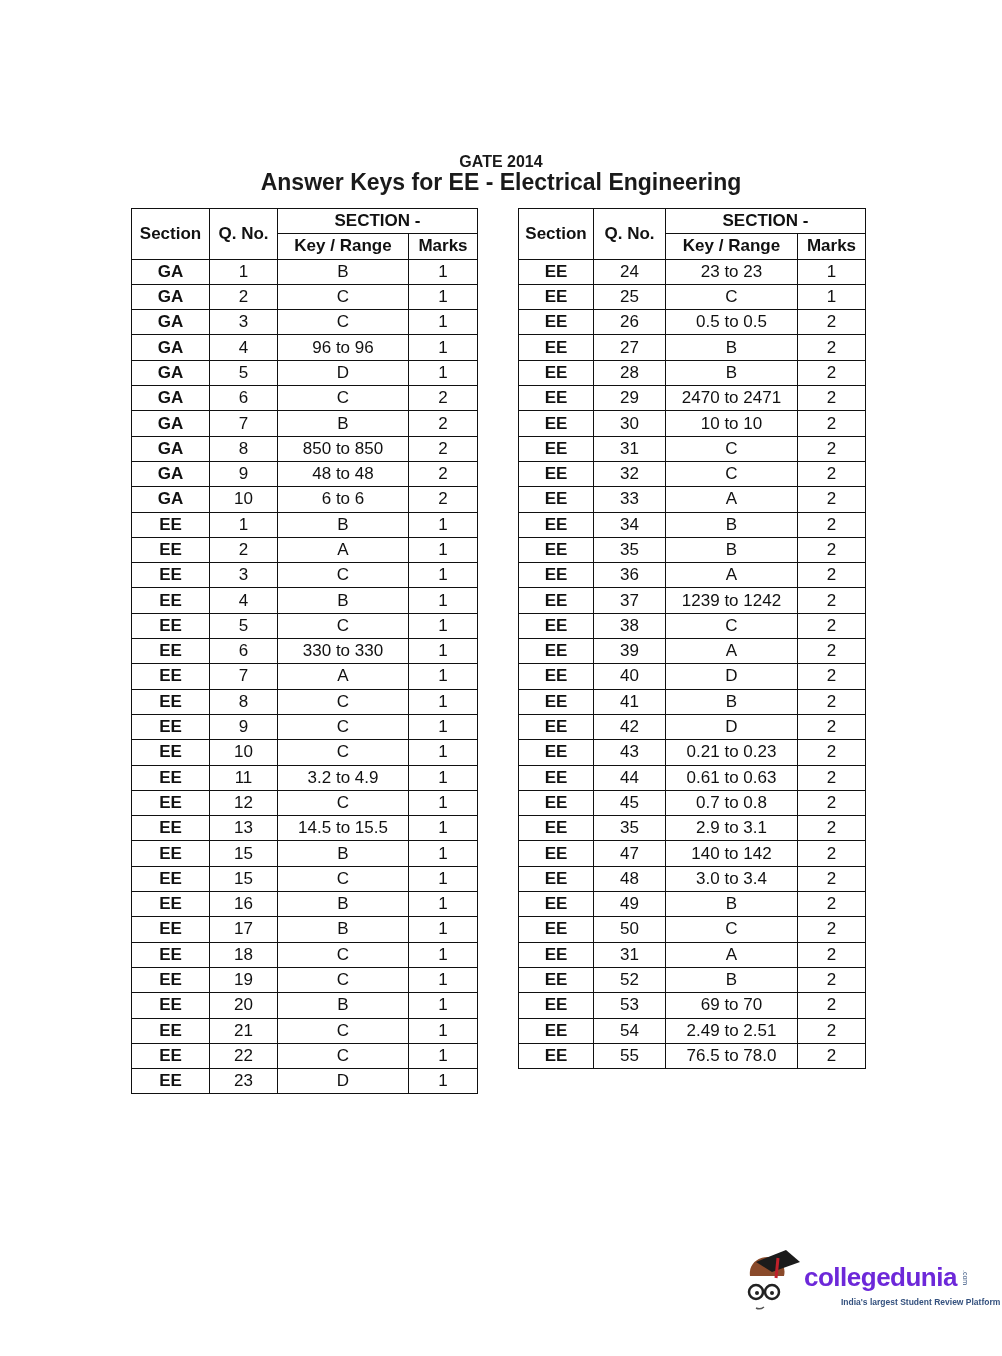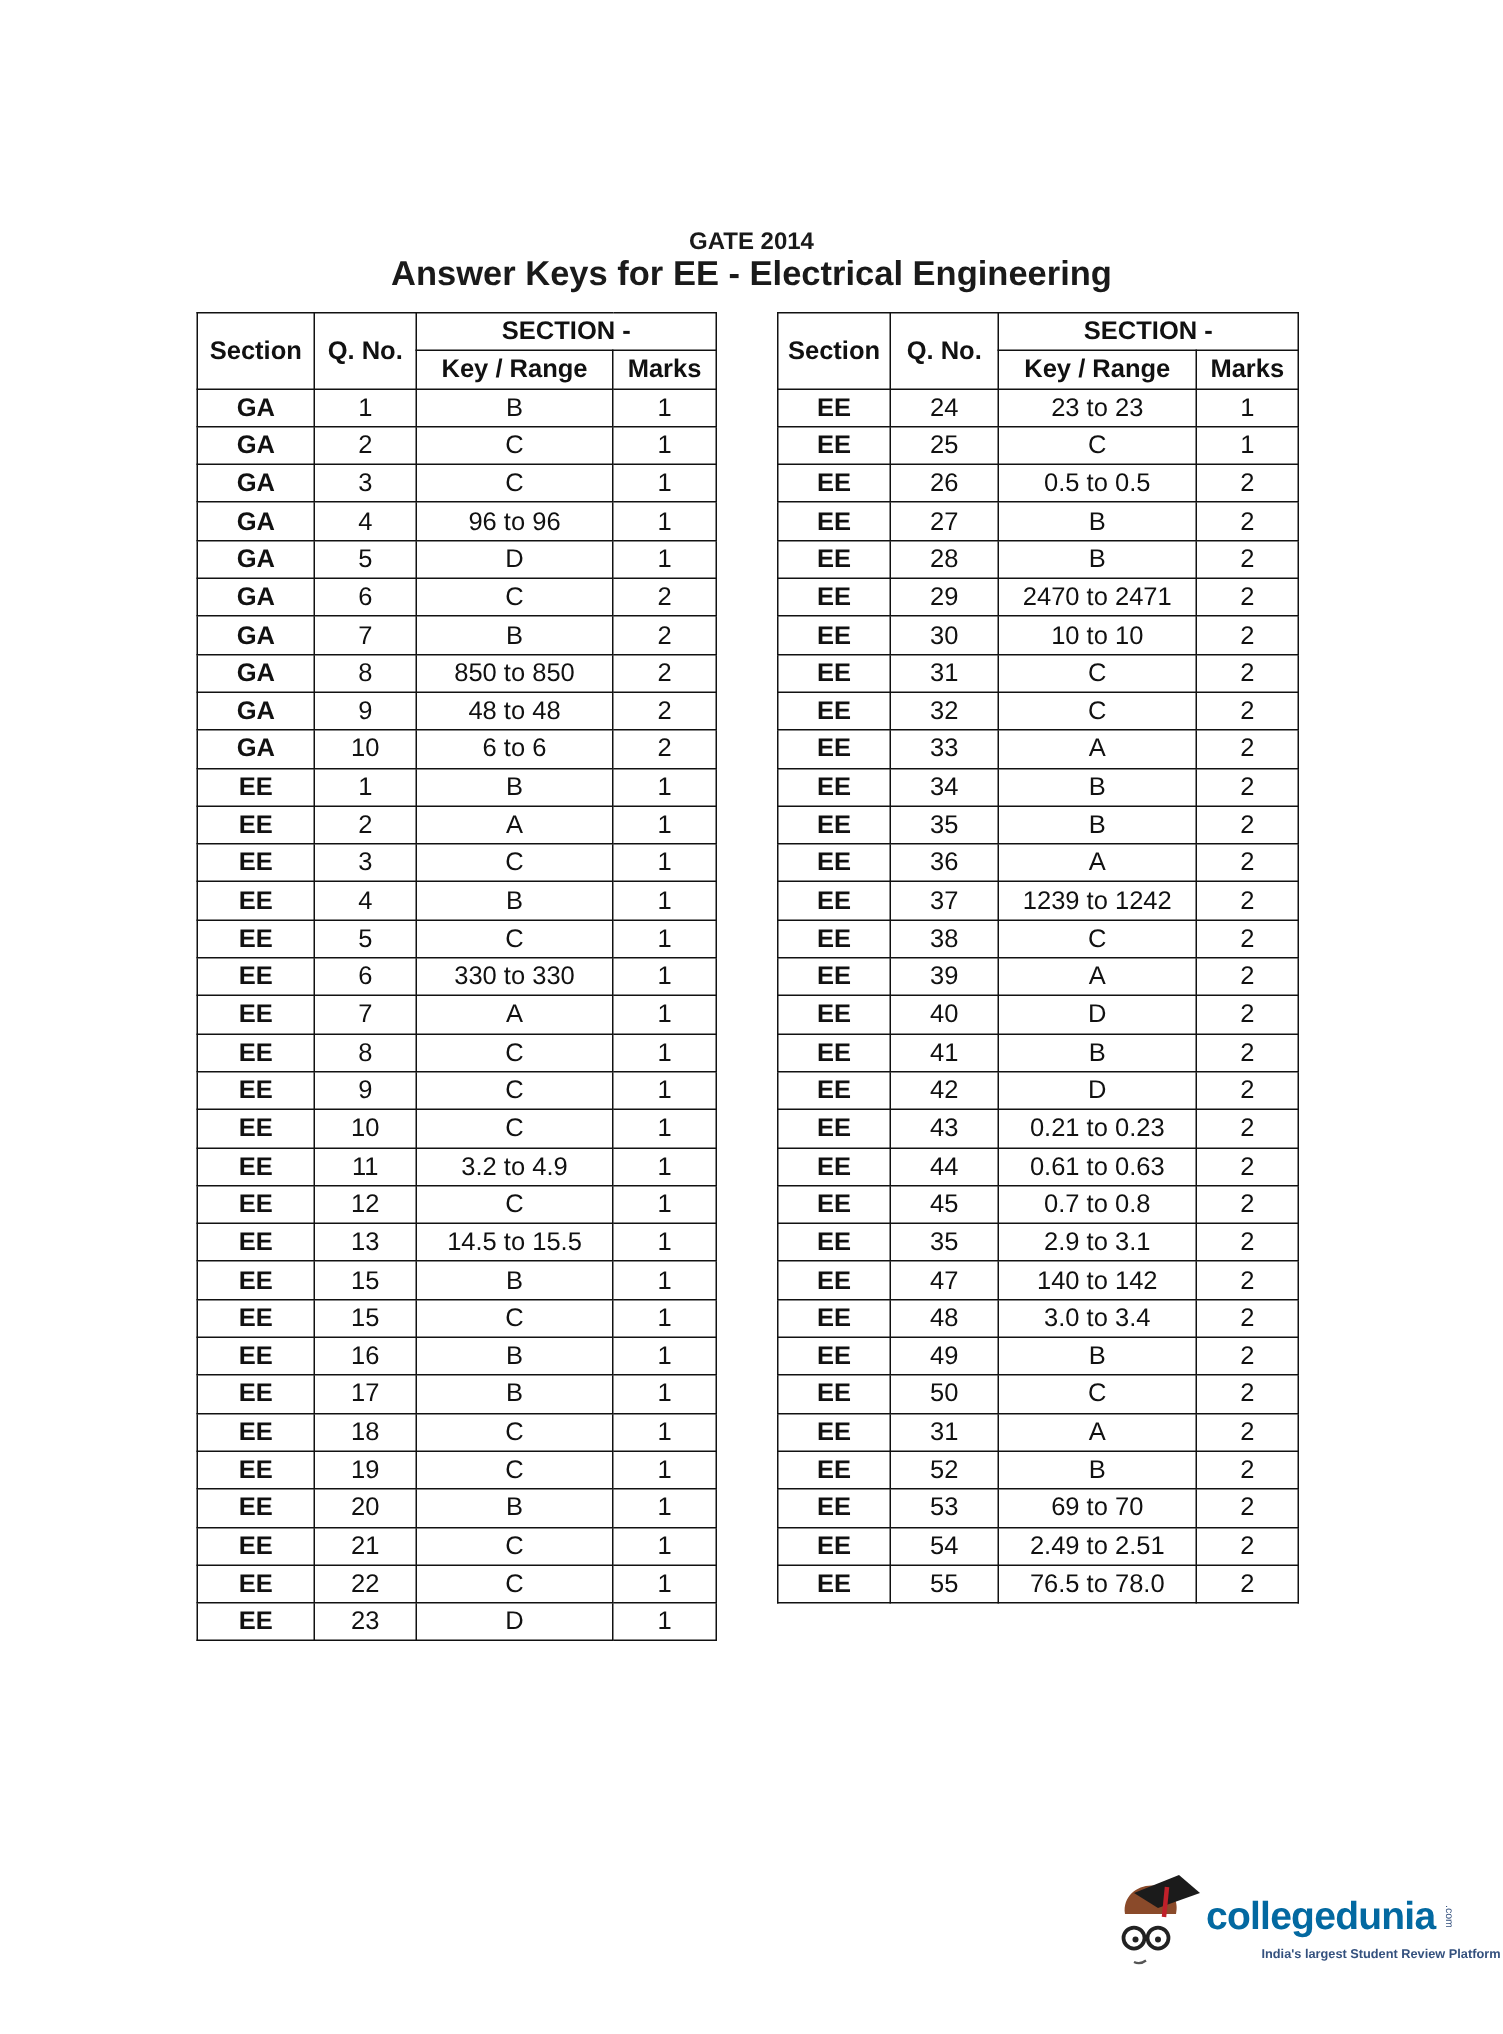--- a/index.html
+++ b/index.html
@@ -9,21 +9,21 @@
   .t1 { top:153px; font-size:16px; }
   .t2 { top:169px; font-size:23px; }
   table.key { position:absolute; border-collapse:collapse; table-layout:fixed;padding-left:10px; }
   table.key td, table.key th { border:1.5px solid #111; text-align:center; padding:0; height:24.3px;
         font-size:17px; line-height:22px; overflow:hidden; white-space:nowrap; }
   table.key th { font-weight:bold; font-size:17px; }
   table.key td.sec { font-weight:bold; }
   #left { left:131px; top:208px; width:346px; }
   #right { left:518px; top:208px; width:347px; }
   .logo { position:absolute; left:742px; top:1248px; width:230px; height:70px; }
-  .brand { position:absolute; left:62px; top:14px; font-size:26px; color:#0369a1; font-weight:bold; letter-spacing:-0.5px; }
+  .brand { position:absolute; left:62px; top:14px; font-size:26px; color:#6d28d9; font-weight:bold; letter-spacing:-0.5px; }
   .tag { position:absolute; left:56px; top:49px; font-size:8.5px; color:#34517e; font-weight:bold; white-space:nowrap;padding-left:43px; }
   .dotcom { position:absolute; left:220px; top:22px; font-size:7px; color:#34517e; writing-mode:vertical-rl; }
 </style>
 </head>
 <body>
 
 <div class="title t1">GATE 2014</div>
 <div class="title t2">Answer Keys for EE - Electrical Engineering</div>
 
 <table class="key" id="left">

